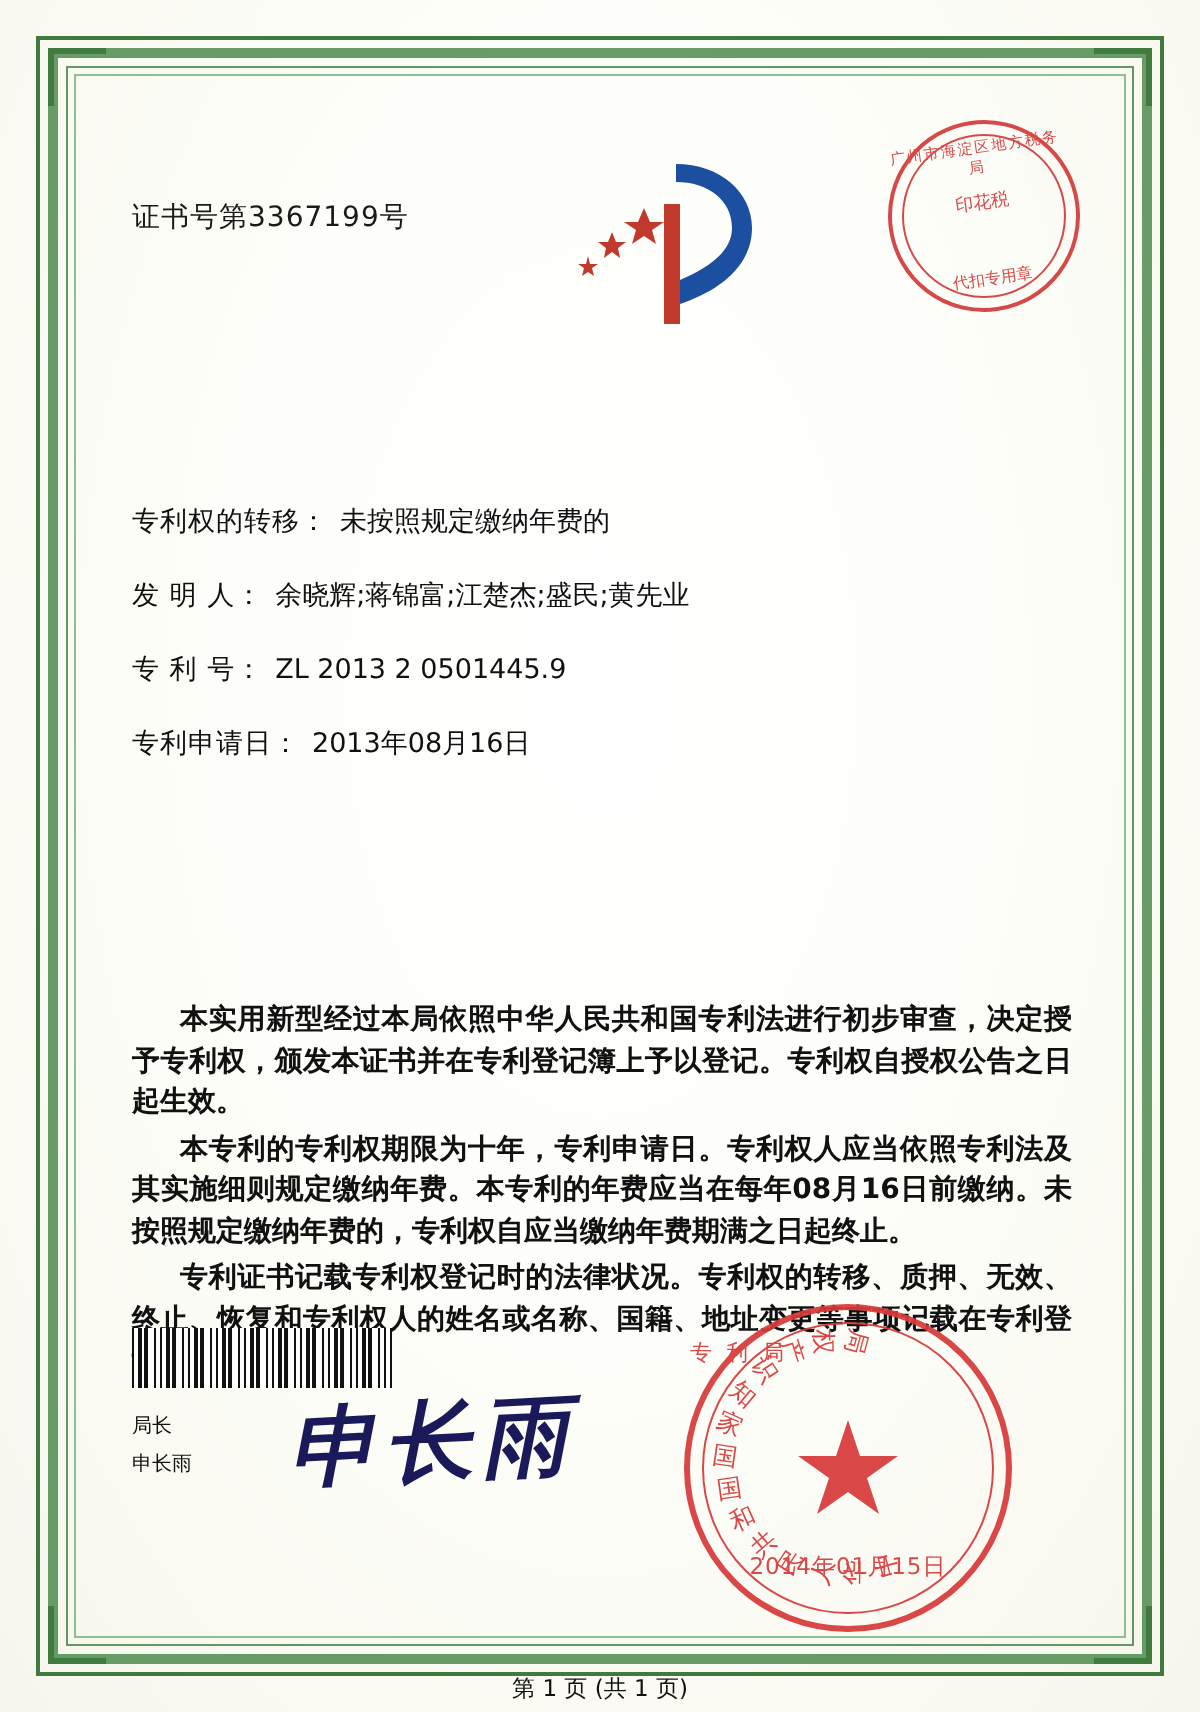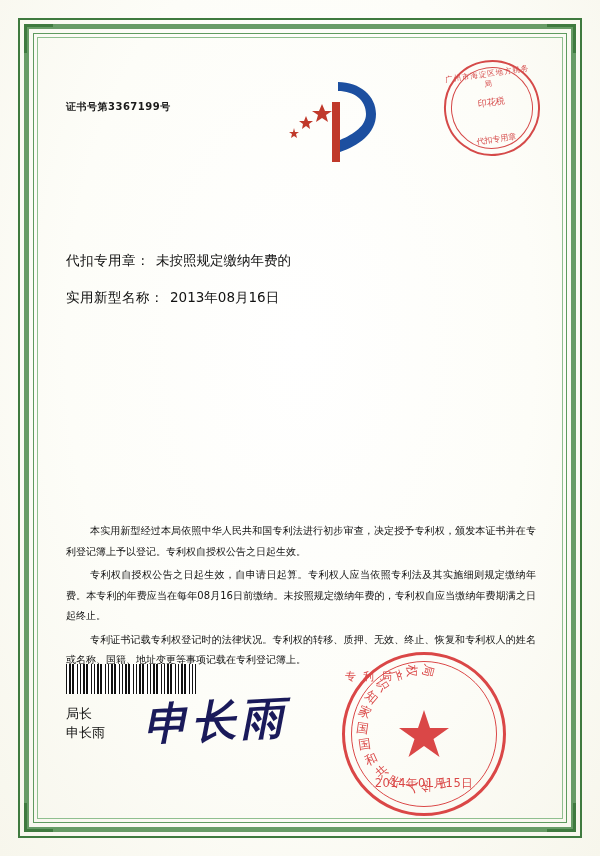--- a/index.html
+++ b/index.html
@@ -46,23 +46,22 @@
   .corner.bl{left:24px;bottom:24px;border-right:none;border-top:none;}
   .corner.br{right:24px;bottom:24px;border-left:none;border-top:none;}
 
   .content{
     position:absolute;left:52px;top:52px;right:52px;bottom:52px;
   }
 
   
   .cert-no{
     position:absolute;left:14px;top:48px;
-    font-size:10px;color:#1a1a1a;letter-spacing:.5px;
-    font-family:"DejaVu Sans", sans-serif;
-    font-weight:bold;
+    font-size:14px;color:#1a1a1a;letter-spacing:.5px;
+    font-family:"DejaVu Sans", sans-serif;
   }
 
   
   .logo{
     position:absolute;left:228px;top:22px;width:110px;height:95px;
   }
 
   
   .seal-top{
     position:absolute;right:8px;top:8px;width:96px;height:96px;
@@ -104,40 +103,41 @@
   }
   .field{
     font-size:13.5px;color:#111;margin-bottom:19px;
     font-family:"DejaVu Sans", sans-serif;
     white-space:nowrap;
   }
   .field .lbl{letter-spacing:.5px;}
   .field .val{margin-left:6px;}
 
   .paras{
-    position:absolute;left:14px;top:469px;right:12px;
-    font-size:10px;line-height:20.5px;color:#111;
+    position:absolute;left:14px;top:448px;right:12px;
+    font-size:14px;line-height:20.5px;color:#111;
     text-align:justify;
     font-family:"DejaVu Sans", sans-serif;
+    font-weight:bold;
   }
   .paras p{margin:0 0 3px 0;text-indent:24px;}
 
   
   .barcode{
     position:absolute;left:14px;top:612px;width:130px;height:30px;
     background:repeating-linear-gradient(90deg,
       #111 0 1px, #fff 1px 3px, #111 3px 5px, #fff 5px 6px,
       #111 6px 8px, #fff 8px 11px, #111 11px 12px, #fff 12px 14px);
   }
 
   .signature-block{
     position:absolute;left:14px;top:652px;
   }
   .sig-label{
-    font-size:13px;line-height:19px;color:#111;
+    font-size:10px;line-height:19px;color:#111;
     font-family:"DejaVu Sans", sans-serif;
   }
   .handwriting{
     position:absolute;left:78px;top:-12px;
     font-size:44px;color:#1a1a5a;
     font-family:"DejaVu Serif", serif;
     font-style:italic;font-weight:bold;
     letter-spacing:4px;
     white-space:nowrap;
     transform:rotate(-3deg);
@@ -214,30 +214,36 @@
     <div class="seal-top">
       <div class="st-ring"></div>
       <div class="st-arc">广州市海淀区地方税务局</div>
       <div class="st-mid">印花税</div>
       <div class="st-bot">代扣专用章</div>
     </div>
 
 
     <div class="fields">
       <div class="field">
-        <span class="lbl">代扣专用章：</span><span class="val">未按照规定缴纳年费的</span>
-      </div>
-      <div class="field">
-        <span class="lbl">实用新型名称：</span><span class="val">2013年08月16日</span>
+        <span class="lbl">专利权的转移：</span><span class="val">未按照规定缴纳年费的</span>
+      </div>
+      <div class="field">
+        <span class="lbl">发 明 人：</span><span class="val">余晓辉;蒋锦富;江楚杰;盛民;黄先业</span>
+      </div>
+      <div class="field">
+        <span class="lbl">专 利 号：</span><span class="val">ZL 2013 2 0501445.9</span>
+      </div>
+      <div class="field">
+        <span class="lbl">专利申请日：</span><span class="val">2013年08月16日</span>
       </div>
     </div>
 
     <div class="paras">
       <p>本实用新型经过本局依照中华人民共和国专利法进行初步审查，决定授予专利权，颁发本证书并在专利登记簿上予以登记。专利权自授权公告之日起生效。</p>
-      <p>专利权自授权公告之日起生效，自申请日起算。专利权人应当依照专利法及其实施细则规定缴纳年费。本专利的年费应当在每年08月16日前缴纳。未按照规定缴纳年费的，专利权自应当缴纳年费期满之日起终止。</p>
+      <p>本专利的专利权期限为十年，专利申请日。专利权人应当依照专利法及其实施细则规定缴纳年费。本专利的年费应当在每年08月16日前缴纳。未按照规定缴纳年费的，专利权自应当缴纳年费期满之日起终止。</p>
       <p>专利证书记载专利权登记时的法律状况。专利权的转移、质押、无效、终止、恢复和专利权人的姓名或名称、国籍、地址变更等事项记载在专利登记簿上。</p>
     </div>
 
     <div class="barcode"></div>
 
     <div class="signature-block">
       <div class="sig-label">局长</div>
       <div class="sig-label">申长雨</div>
       <div class="handwriting">申长雨</div>
     </div>
@@ -264,13 +270,14 @@
           <span class="arc-char" style="transform: translate(-50%, -50%) rotate(-49.6154deg) translate(0px, -64px) rotate(90deg); left: 82px; top: 82px; position: absolute;">知</span>
           <span class="arc-char" style="transform: translate(-50%, -50%) rotate(-33.4615deg) translate(0px, -64px) rotate(90deg); left: 82px; top: 82px; position: absolute;">识</span>
           <span class="arc-char" style="transform: translate(-50%, -50%) rotate(-17.3077deg) translate(0px, -64px) rotate(90deg); left: 82px; top: 82px; position: absolute;">产</span>
           <span class="arc-char" style="transform: translate(-50%, -50%) rotate(-1.15385deg) translate(0px, -64px) rotate(90deg); left: 82px; top: 82px; position: absolute;">权</span>
           <span class="arc-char" style="transform: translate(-50%, -50%) rotate(15deg) translate(0px, -64px) rotate(90deg); left: 82px; top: 82px; position: absolute;">局</span>
         </div>
     </div>
 
   </div>
 
+  <div class="footer">第 1 页 (共 1 页)</div>
 </div>
 
 </body></html>

